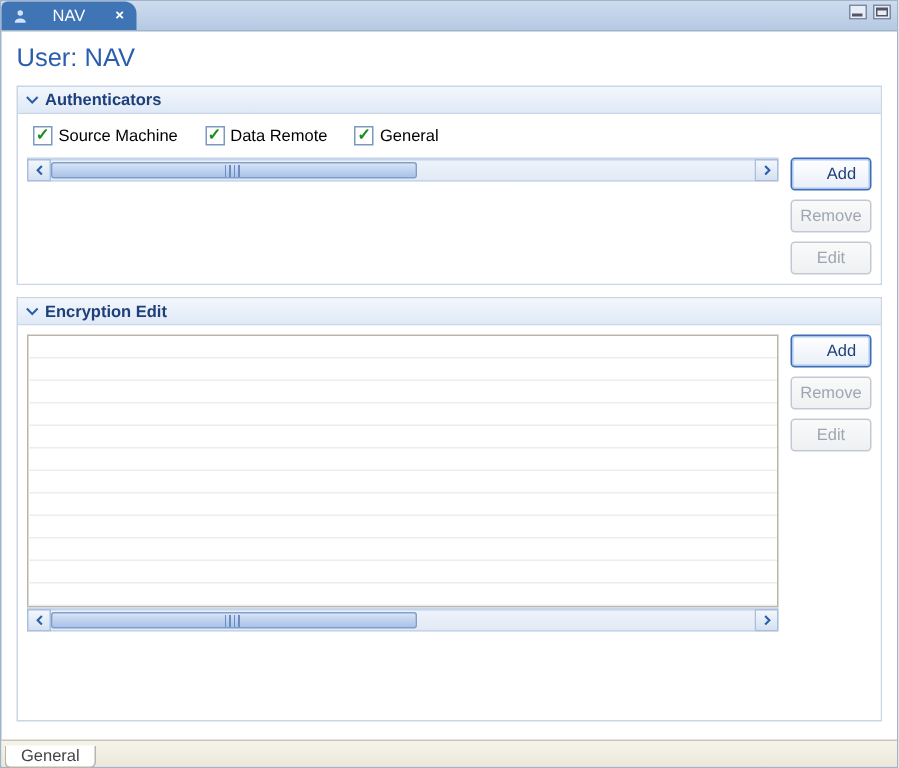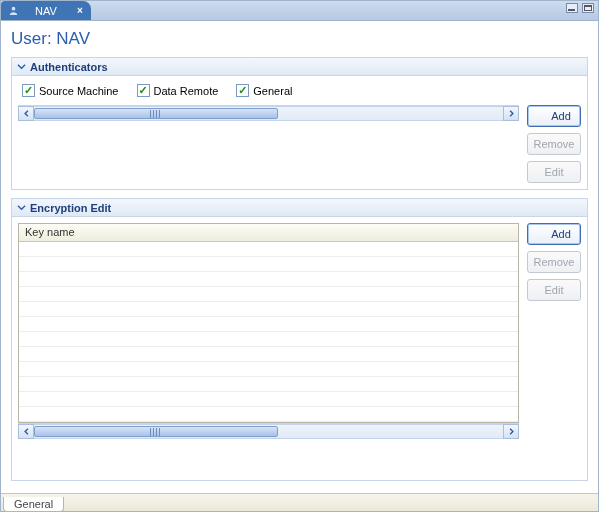--- a/index.html
+++ b/index.html
@@ -270,23 +270,20 @@
           <svg width="9" height="9" viewBox="0 0 10 10">
               <path d="M1 3 L5 7 L9 3" fill="none" stroke="#2a5db0" stroke-width="1.5"></path>
             </svg>
         </span>
         <span class="section-title">Encryption Edit</span>
       </div>
       <div class="section-body" style="flex:1;display:flex;flex-direction:column">
         <div class="table-btn-wrap" style="flex:1">
           <div class="table-wrap">
             <div class="table" style="flex:1">
-              <div class="thead">
-                <div class="th" style="flex:1;border-right:none">Key name</div>
-              </div>
               <div class="rows tall">
                 <div class="row"></div>
                 <div class="row"></div>
                 <div class="row"></div>
                 <div class="row"></div>
                 <div class="row"></div>
                 <div class="row"></div>
                 <div class="row"></div>
                 <div class="row"></div>
                 <div class="row"></div>

